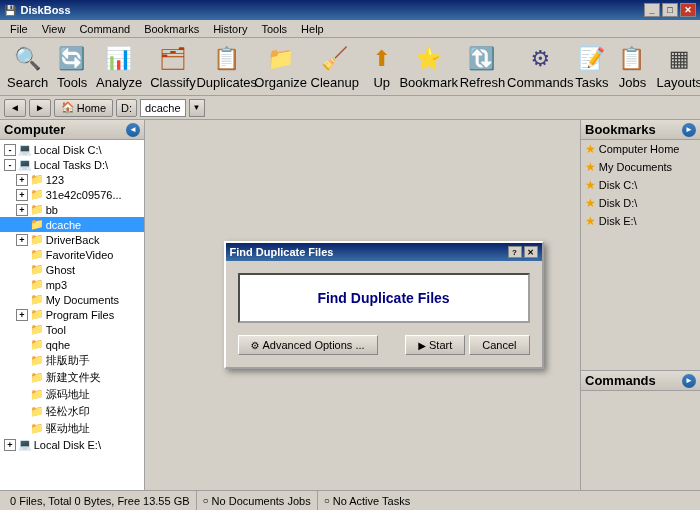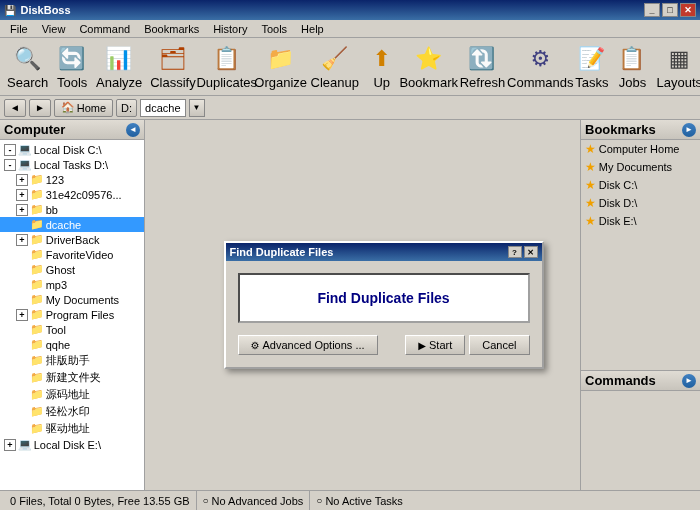--- a/index.html
+++ b/index.html
@@ -606,19 +606,19 @@
     </div>
   </div>
 </div>
 
 <div class="status-bar">
   <div class="status-segment">
     <span>0 Files, Total 0 Bytes, Free 13.55 GB</span>
   </div>
   <div class="status-segment">
     <span class="status-icon">○</span>
-    <span>No Advanced Jobs</span>
+    <span>No Documents Jobs</span>
   </div>
   <div class="status-segment">
     <span class="status-icon">○</span>
     <span>No Active Tasks</span>
   </div>
 </div>
 
 </body></html>

